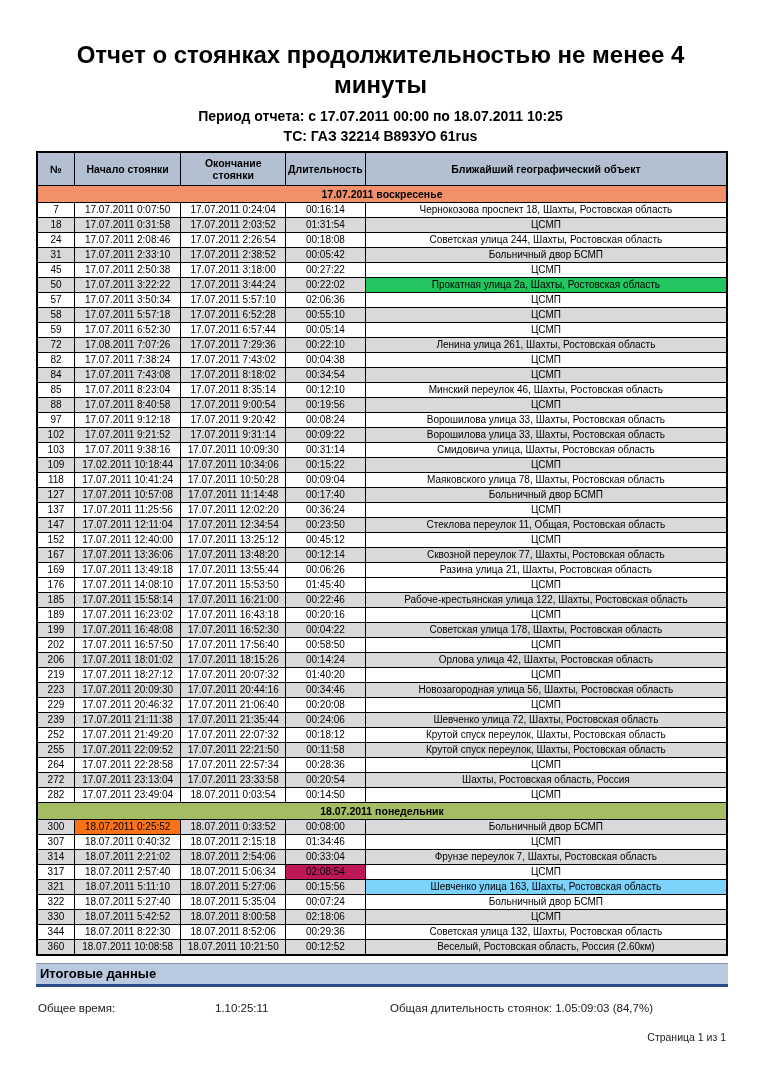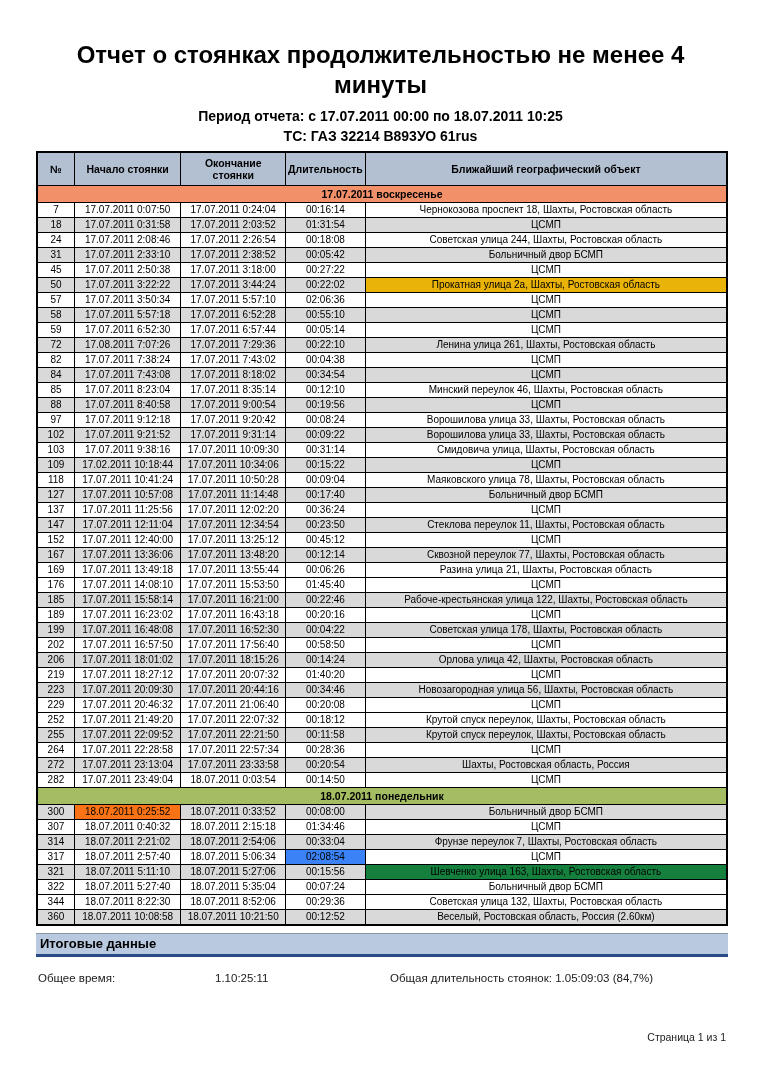--- a/index.html
+++ b/index.html
@@ -136,21 +136,21 @@
           <td style="background: rgb(255, 255, 255);">17.07.2011 2:50:38</td>
           <td style="background: rgb(255, 255, 255);">17.07.2011 3:18:00</td>
           <td style="background: rgb(255, 255, 255);">00:27:22</td>
           <td style="background: rgb(255, 255, 255);">ЦСМП</td>
         </tr>
         <tr>
           <td style="background: rgb(217, 217, 217);">50</td>
           <td style="background: rgb(217, 217, 217);">17.07.2011 3:22:22</td>
           <td style="background: rgb(217, 217, 217);">17.07.2011 3:44:24</td>
           <td style="background: rgb(217, 217, 217);">00:22:02</td>
-          <td style="background: #eab308;">Прокатная улица 2а, Шахты, Ростовская область</td>
+          <td style="background: #22c55e;">Прокатная улица 2а, Шахты, Ростовская область</td>
         </tr>
         <tr>
           <td style="background: rgb(255, 255, 255);">57</td>
           <td style="background: rgb(255, 255, 255);">17.07.2011 3:50:34</td>
           <td style="background: rgb(255, 255, 255);">17.07.2011 5:57:10</td>
           <td style="background: rgb(255, 255, 255);">02:06:36</td>
           <td style="background: rgb(255, 255, 255);">ЦСМП</td>
         </tr>
         <tr>
           <td style="background: rgb(217, 217, 217);">58</td>
@@ -248,21 +248,21 @@
           <td style="background: rgb(255, 255, 255);">17.07.2011 11:25:56</td>
           <td style="background: rgb(255, 255, 255);">17.07.2011 12:02:20</td>
           <td style="background: rgb(255, 255, 255);">00:36:24</td>
           <td style="background: rgb(255, 255, 255);">ЦСМП</td>
         </tr>
         <tr>
           <td style="background: rgb(217, 217, 217);">147</td>
           <td style="background: rgb(217, 217, 217);">17.07.2011 12:11:04</td>
           <td style="background: rgb(217, 217, 217);">17.07.2011 12:34:54</td>
           <td style="background: rgb(217, 217, 217);">00:23:50</td>
-          <td style="background: rgb(217, 217, 217);">Стеклова переулок 11, Шахты, Ростовская область</td>
+          <td style="background: rgb(217, 217, 217);">Стеклова переулок 11, Общая, Ростовская область</td>
         </tr>
         <tr>
           <td style="background: rgb(255, 255, 255);">152</td>
           <td style="background: rgb(255, 255, 255);">17.07.2011 12:40:00</td>
           <td style="background: rgb(255, 255, 255);">17.07.2011 13:25:12</td>
           <td style="background: rgb(255, 255, 255);">00:45:12</td>
           <td style="background: rgb(255, 255, 255);">ЦСМП</td>
         </tr>
         <tr>
           <td style="background: rgb(217, 217, 217);">167</td>
@@ -335,20 +335,27 @@
           <td style="background: rgb(217, 217, 217);">Новозагородная улица 56, Шахты, Ростовская область</td>
         </tr>
         <tr>
           <td style="background: rgb(255, 255, 255);">229</td>
           <td style="background: rgb(255, 255, 255);">17.07.2011 20:46:32</td>
           <td style="background: rgb(255, 255, 255);">17.07.2011 21:06:40</td>
           <td style="background: rgb(255, 255, 255);">00:20:08</td>
           <td style="background: rgb(255, 255, 255);">ЦСМП</td>
         </tr>
         <tr>
+          <td style="background: rgb(217, 217, 217);">239</td>
+          <td style="background: rgb(217, 217, 217);">17.07.2011 21:11:38</td>
+          <td style="background: rgb(217, 217, 217);">17.07.2011 21:35:44</td>
+          <td style="background: rgb(217, 217, 217);">00:24:06</td>
+          <td style="background: rgb(217, 217, 217);">Шевченко улица 72, Шахты, Ростовская область</td>
+        </tr>
+        <tr>
           <td style="background: rgb(255, 255, 255);">252</td>
           <td style="background: rgb(255, 255, 255);">17.07.2011 21:49:20</td>
           <td style="background: rgb(255, 255, 255);">17.07.2011 22:07:32</td>
           <td style="background: rgb(255, 255, 255);">00:18:12</td>
           <td style="background: rgb(255, 255, 255);">Крутой спуск переулок, Шахты, Ростовская область</td>
         </tr>
         <tr>
           <td style="background: rgb(217, 217, 217);">255</td>
           <td style="background: rgb(217, 217, 217);">17.07.2011 22:09:52</td>
           <td style="background: rgb(217, 217, 217);">17.07.2011 22:21:50</td>
@@ -397,38 +404,45 @@
           <td style="background: rgb(217, 217, 217);">314</td>
           <td style="background: rgb(217, 217, 217);">18.07.2011 2:21:02</td>
           <td style="background: rgb(217, 217, 217);">18.07.2011 2:54:06</td>
           <td style="background: rgb(217, 217, 217);">00:33:04</td>
           <td style="background: rgb(217, 217, 217);">Фрунзе переулок 7, Шахты, Ростовская область</td>
         </tr>
         <tr>
           <td style="background: rgb(255, 255, 255);">317</td>
           <td style="background: rgb(255, 255, 255);">18.07.2011 2:57:40</td>
           <td style="background: rgb(255, 255, 255);">18.07.2011 5:06:34</td>
-          <td style="background: #3b82f6;">02:08:54</td>
+          <td style="background: #be185d;">02:08:54</td>
           <td style="background: rgb(255, 255, 255);">ЦСМП</td>
         </tr>
         <tr>
           <td style="background: rgb(217, 217, 217);">321</td>
           <td style="background: rgb(217, 217, 217);">18.07.2011 5:11:10</td>
           <td style="background: rgb(217, 217, 217);">18.07.2011 5:27:06</td>
           <td style="background: rgb(217, 217, 217);">00:15:56</td>
-          <td style="background: #15803d;">Шевченко улица 163, Шахты, Ростовская область</td>
+          <td style="background: #7dd3fc;">Шевченко улица 163, Шахты, Ростовская область</td>
         </tr>
         <tr>
           <td style="background: rgb(255, 255, 255);">322</td>
           <td style="background: rgb(255, 255, 255);">18.07.2011 5:27:40</td>
           <td style="background: rgb(255, 255, 255);">18.07.2011 5:35:04</td>
           <td style="background: rgb(255, 255, 255);">00:07:24</td>
           <td style="background: rgb(255, 255, 255);">Больничный двор БСМП</td>
         </tr>
         <tr>
+          <td style="background: rgb(217, 217, 217);">330</td>
+          <td style="background: rgb(217, 217, 217);">18.07.2011 5:42:52</td>
+          <td style="background: rgb(217, 217, 217);">18.07.2011 8:00:58</td>
+          <td style="background: rgb(217, 217, 217);">02:18:06</td>
+          <td style="background: rgb(217, 217, 217);">ЦСМП</td>
+        </tr>
+        <tr>
           <td style="background: rgb(255, 255, 255);">344</td>
           <td style="background: rgb(255, 255, 255);">18.07.2011 8:22:30</td>
           <td style="background: rgb(255, 255, 255);">18.07.2011 8:52:06</td>
           <td style="background: rgb(255, 255, 255);">00:29:36</td>
           <td style="background: rgb(255, 255, 255);">Советская улица 132, Шахты, Ростовская область</td>
         </tr>
         <tr>
           <td style="background: rgb(217, 217, 217);">360</td>
           <td style="background: rgb(217, 217, 217);">18.07.2011 10:08:58</td>
           <td style="background: rgb(217, 217, 217);">18.07.2011 10:21:50</td>

